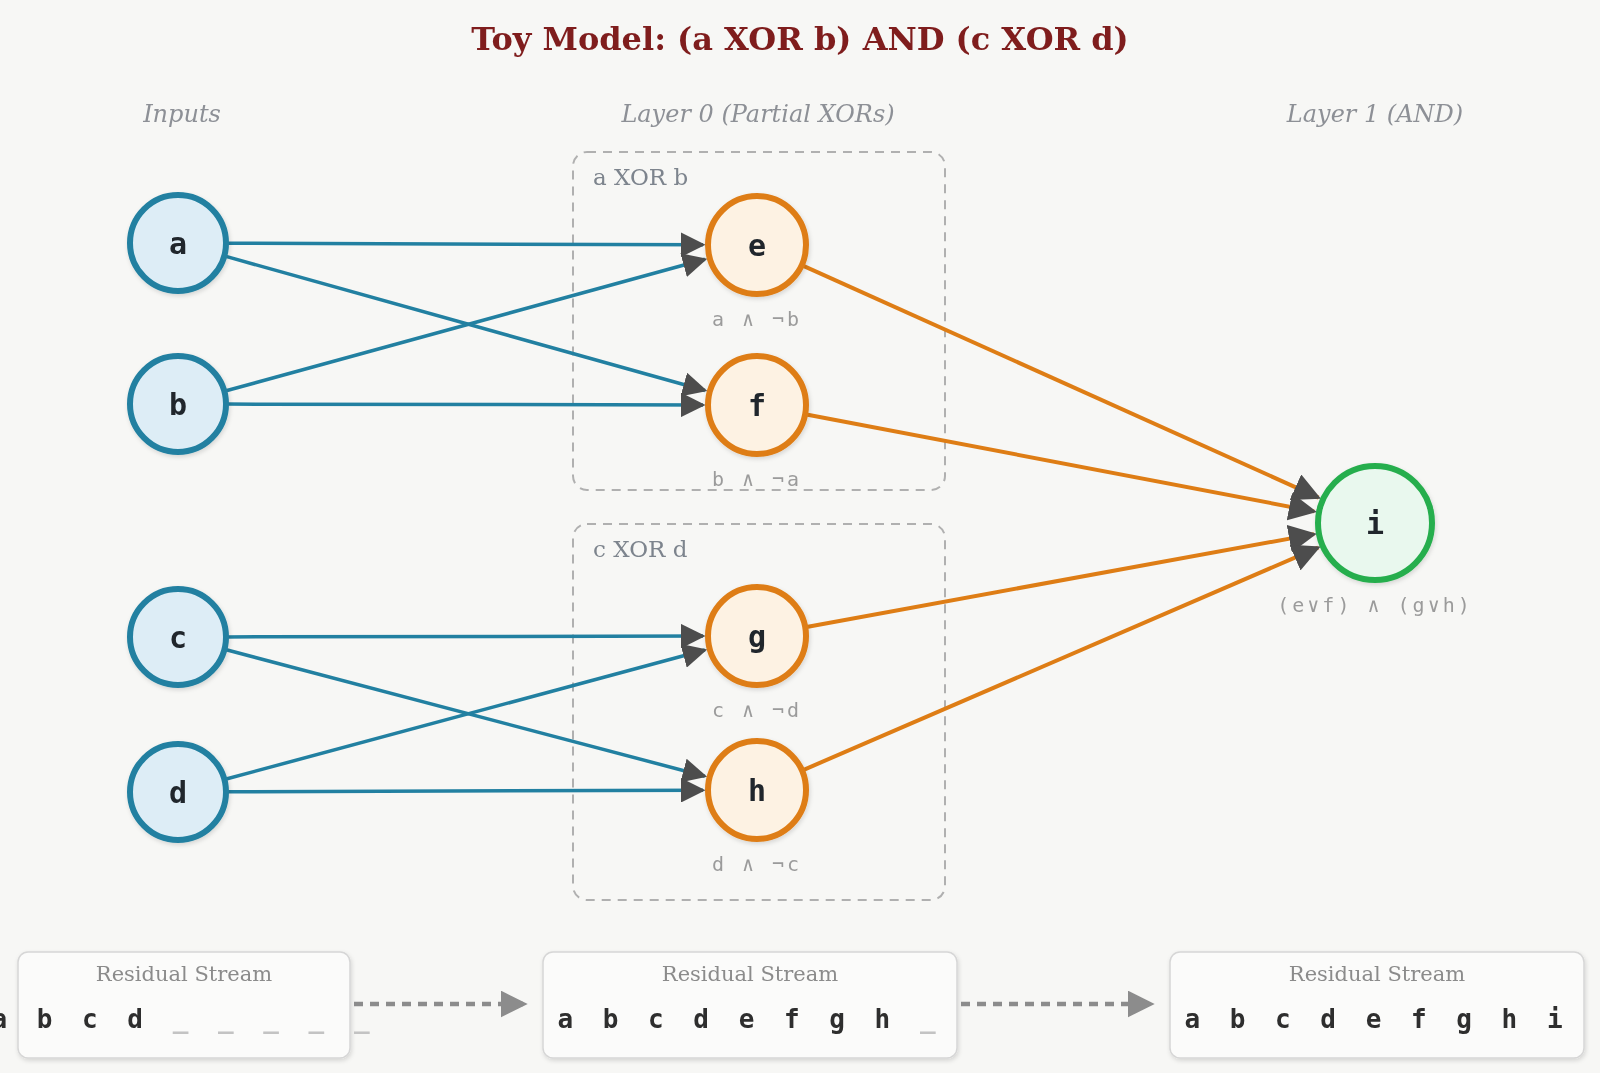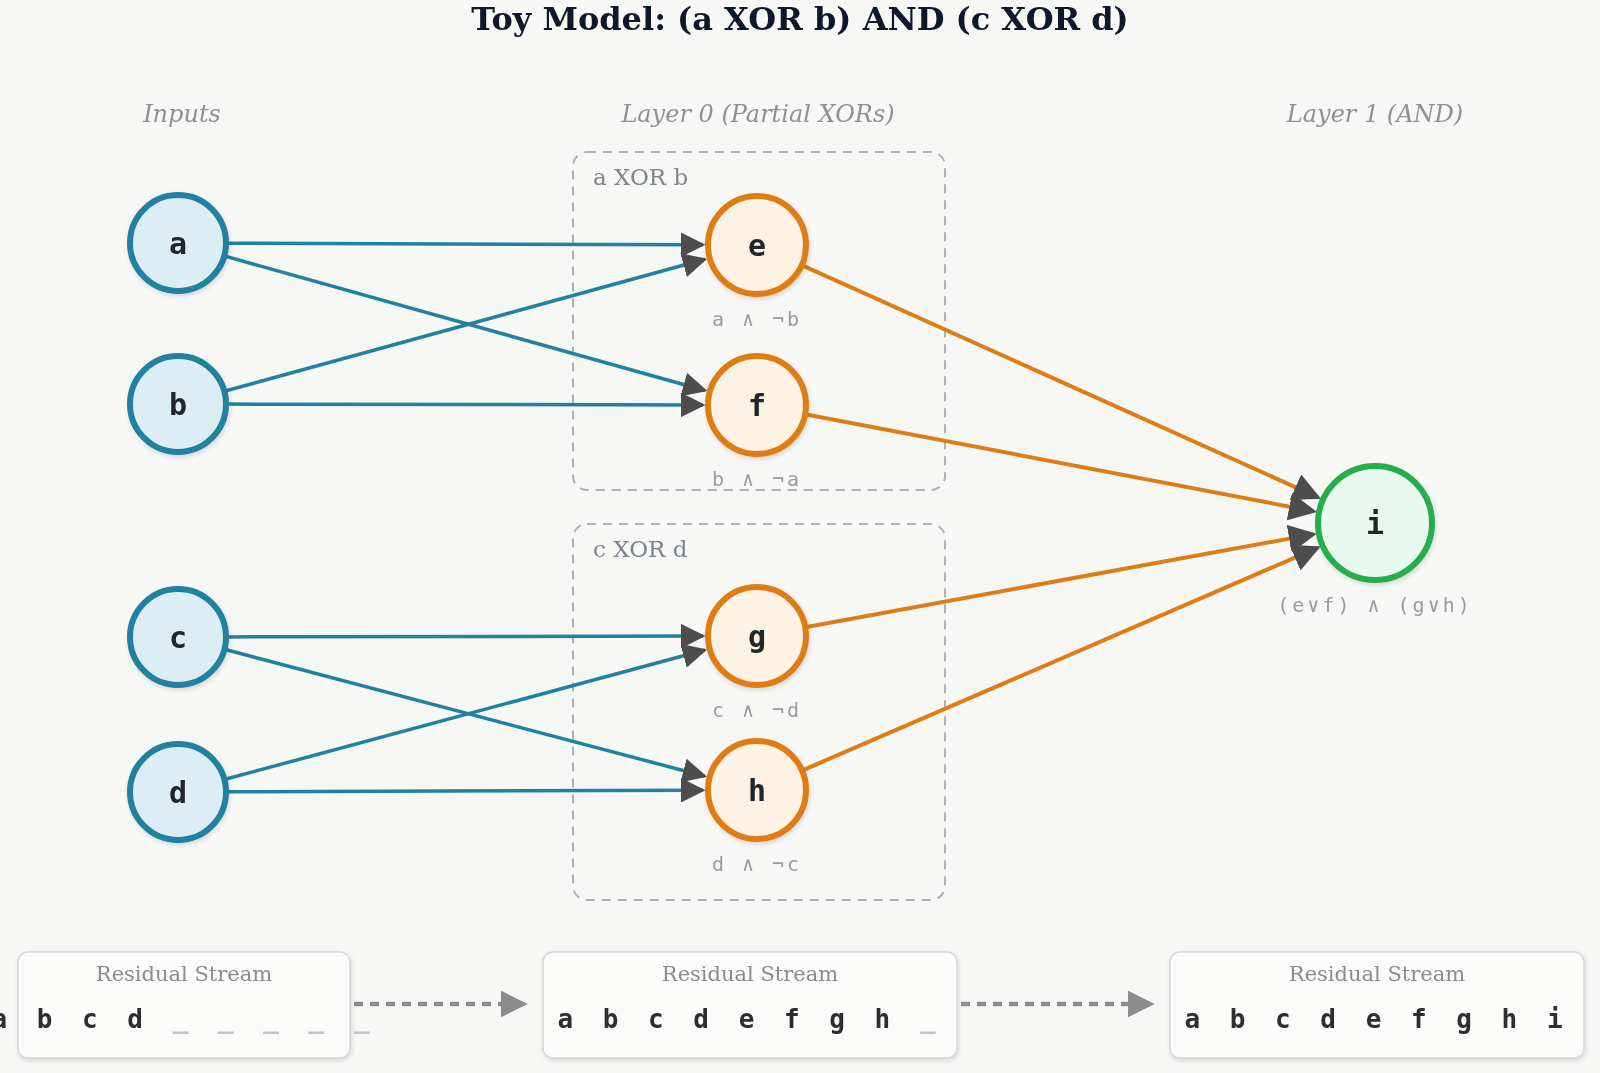--- a/index.html
+++ b/index.html
@@ -5,24 +5,24 @@
   html,body{margin:0;padding:0;}
   body{
     width:1600px;height:1073px;
     background:#f7f7f5;
     font-family:"DejaVu Serif", serif;
     position:relative;
     overflow:hidden;
   }
   #page-title{
     position:absolute;top:0;left:0;width:1600px;
-    margin:0;padding-top:0;
+    margin:0;padding-top:20px;
     text-align:center;
     font:bold 32px "DejaVu Serif", serif;
-    color:#0f172a;
+    color:#7f1d1d;
   }
   #diagram{position:absolute;top:0;left:0;}
   .t-header{font:italic 24px "DejaVu Serif", serif;fill:#8d9096;}
   .t-group{font:23px "DejaVu Serif", serif;fill:#7d848d;}
   .t-node{font:bold 30px "DejaVu Sans Mono", monospace;fill:#20262c;}
   .t-sub{font:20px "DejaVu Sans Mono", monospace;fill:#9b9b9b;letter-spacing:3px;}
   .t-rs-title{font:21px "DejaVu Serif", serif;fill:#8b8b8b;}
   .t-rs-content{font:bold 26px "DejaVu Sans Mono", monospace;fill:#2e2e2e;letter-spacing:7px;}
   .ghost{fill:#c3c3c3;}
 </style>

